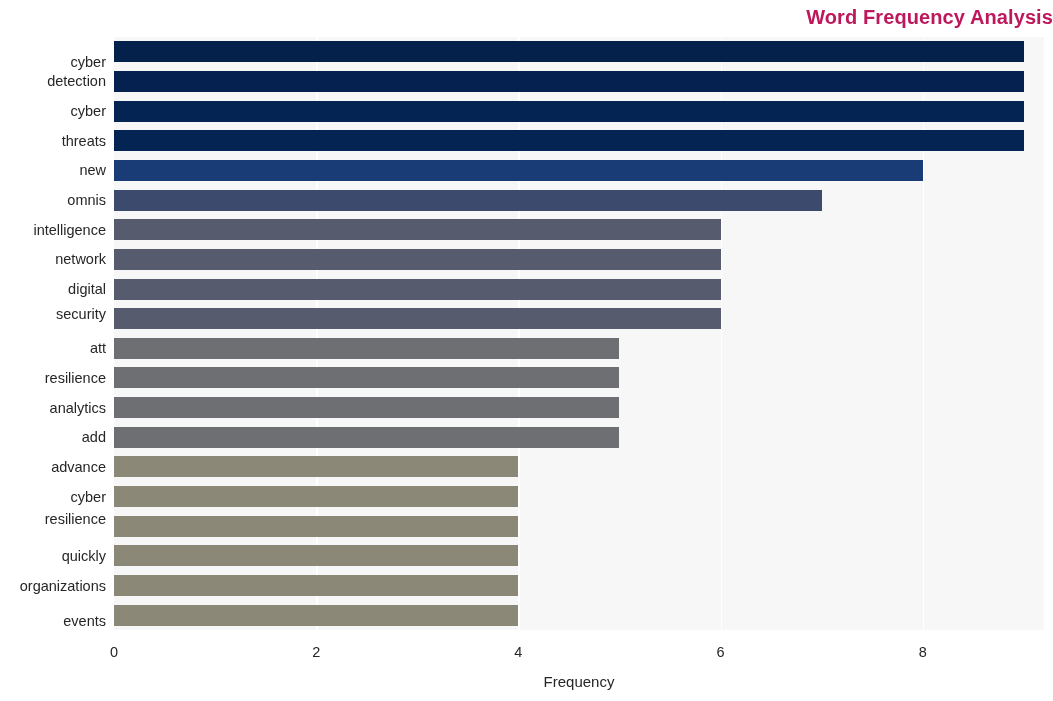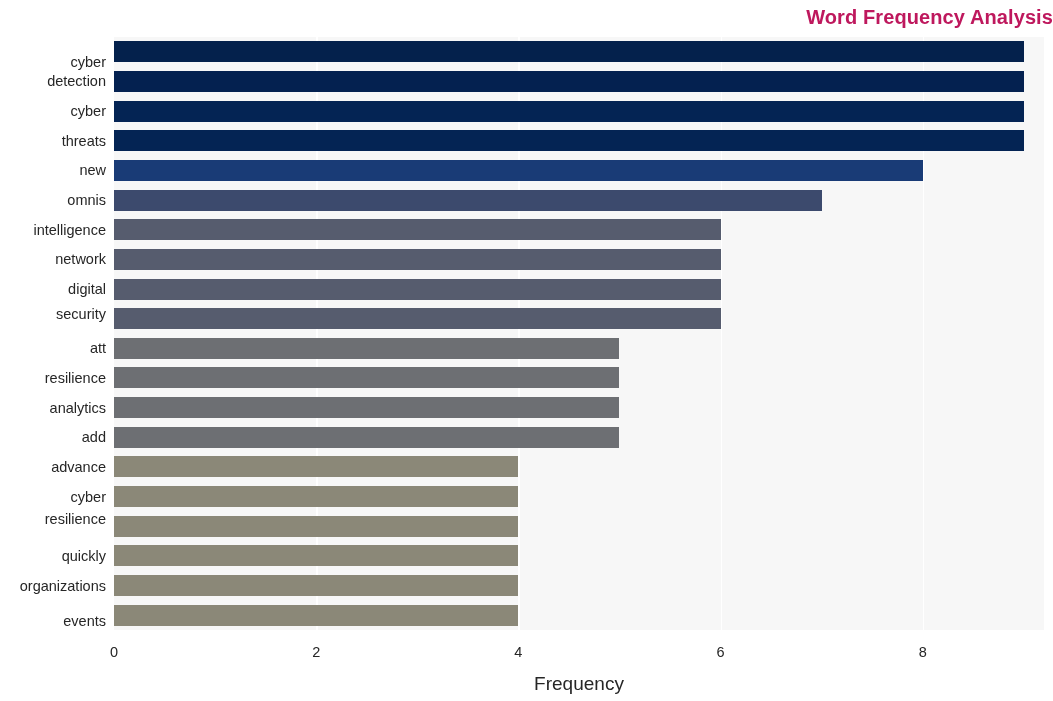--- a/index.html
+++ b/index.html
@@ -103,21 +103,21 @@
     color: #262626;
     white-space: nowrap;
   }
 
   #xaxis-label {
     position: absolute;
     left: 114px;
     top: 673px;
     width: 930px;
     text-align: center;
-    font-size: 19px;
+    font-size: 15px;
     color: #262626;
   }
 </style>
 </head>
 <body>
 
 <div id="figure" style="background: rgb(255, 255, 255);">
 
   <div id="chart-title">Word Frequency Analysis</div>
 

